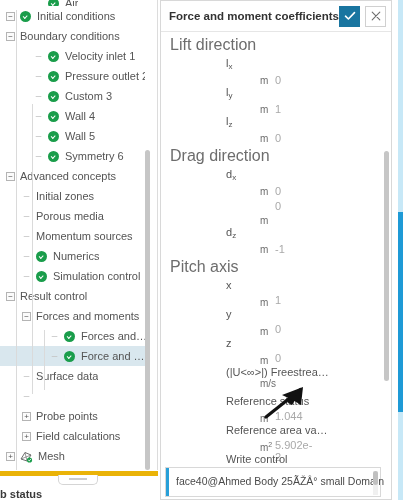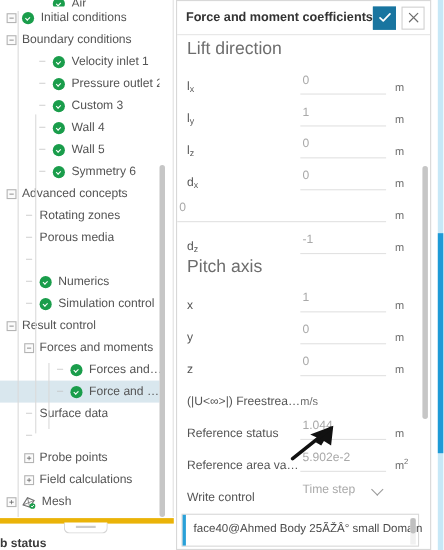--- a/index.html
+++ b/index.html
@@ -101,21 +101,21 @@
   #btn-cancel{background:#ffffff;border:1px solid #d0d0d0;color:#666;font-size:11px;}
   
   #detail-body{
     position:absolute;left:0;top:32px;width:224px;height:430px;
     overflow:hidden;box-sizing:border-box;
   }
   .section-label{
     height:24px;line-height:24px;padding-left:9px;font-size:16px;color:#6d6d6d;
   }
   .form-row{
-    height:29px;display:flex;align-items:flex-end;position:relative;
+    height:29px;display:flex;align-items:center;position:relative;flex-direction:column;
   }
   .row-label{
     width:112px;padding-left:9px;font-size:11px;color:#555555;box-sizing:border-box;
     white-space:nowrap;overflow:hidden;text-overflow:ellipsis;
   }
   .row-label sub{font-size:8px;vertical-align:-2px;}
   .field{
     flex:1;position:relative;height:22px;
   }
   .field-val{
@@ -230,30 +230,31 @@
         <div class="tree-label">Symmetry 6</div>
       </div>
       <div class="tree-row">
         <div style="flex: 0 0 auto; width: 6px;"></div>
         <div class="expander">−</div>
         <div class="tree-label">Advanced concepts</div>
       </div>
       <div class="tree-row">
         <div style="flex: 0 0 auto; width: 22px;"></div>
         <div class="dash">–</div>
-        <div class="tree-label">Rotating zones</div>
+        <div class="tree-label">Initial zones</div>
       </div>
       <div class="tree-row">
         <div style="flex: 0 0 auto; width: 22px;"></div>
         <div class="dash">–</div>
         <div class="tree-label">Porous media</div>
       </div>
       <div class="tree-row">
         <div style="flex: 0 0 auto; width: 22px;"></div>
         <div class="dash">–</div>
+        <div class="tree-label">Momentum sources</div>
       </div>
       <div class="tree-row">
         <div style="flex: 0 0 auto; width: 22px;"></div>
         <div class="dash">–</div>
         <div class="status-dot"></div>
         <div class="tree-label">Numerics</div>
       </div>
       <div class="tree-row">
         <div style="flex: 0 0 auto; width: 22px;"></div>
         <div class="dash">–</div>
@@ -368,20 +369,21 @@
         <div class="unit">m</div>
       </div>
       <div class="form-row">
         <div class="row-label"><span>l</span><sub>z</sub></div>
         <div class="field">
           <div class="field-val">0</div>
           <div class="field-underline"></div>
         </div>
         <div class="unit">m</div>
       </div>
+      <div class="section-label">Drag direction</div>
       <div class="form-row">
         <div class="row-label"><span>d</span><sub>x</sub></div>
         <div class="field">
           <div class="field-val">0</div>
           <div class="field-underline"></div>
         </div>
         <div class="unit">m</div>
       </div>
       <div class="form-row">
         <div class="field">

